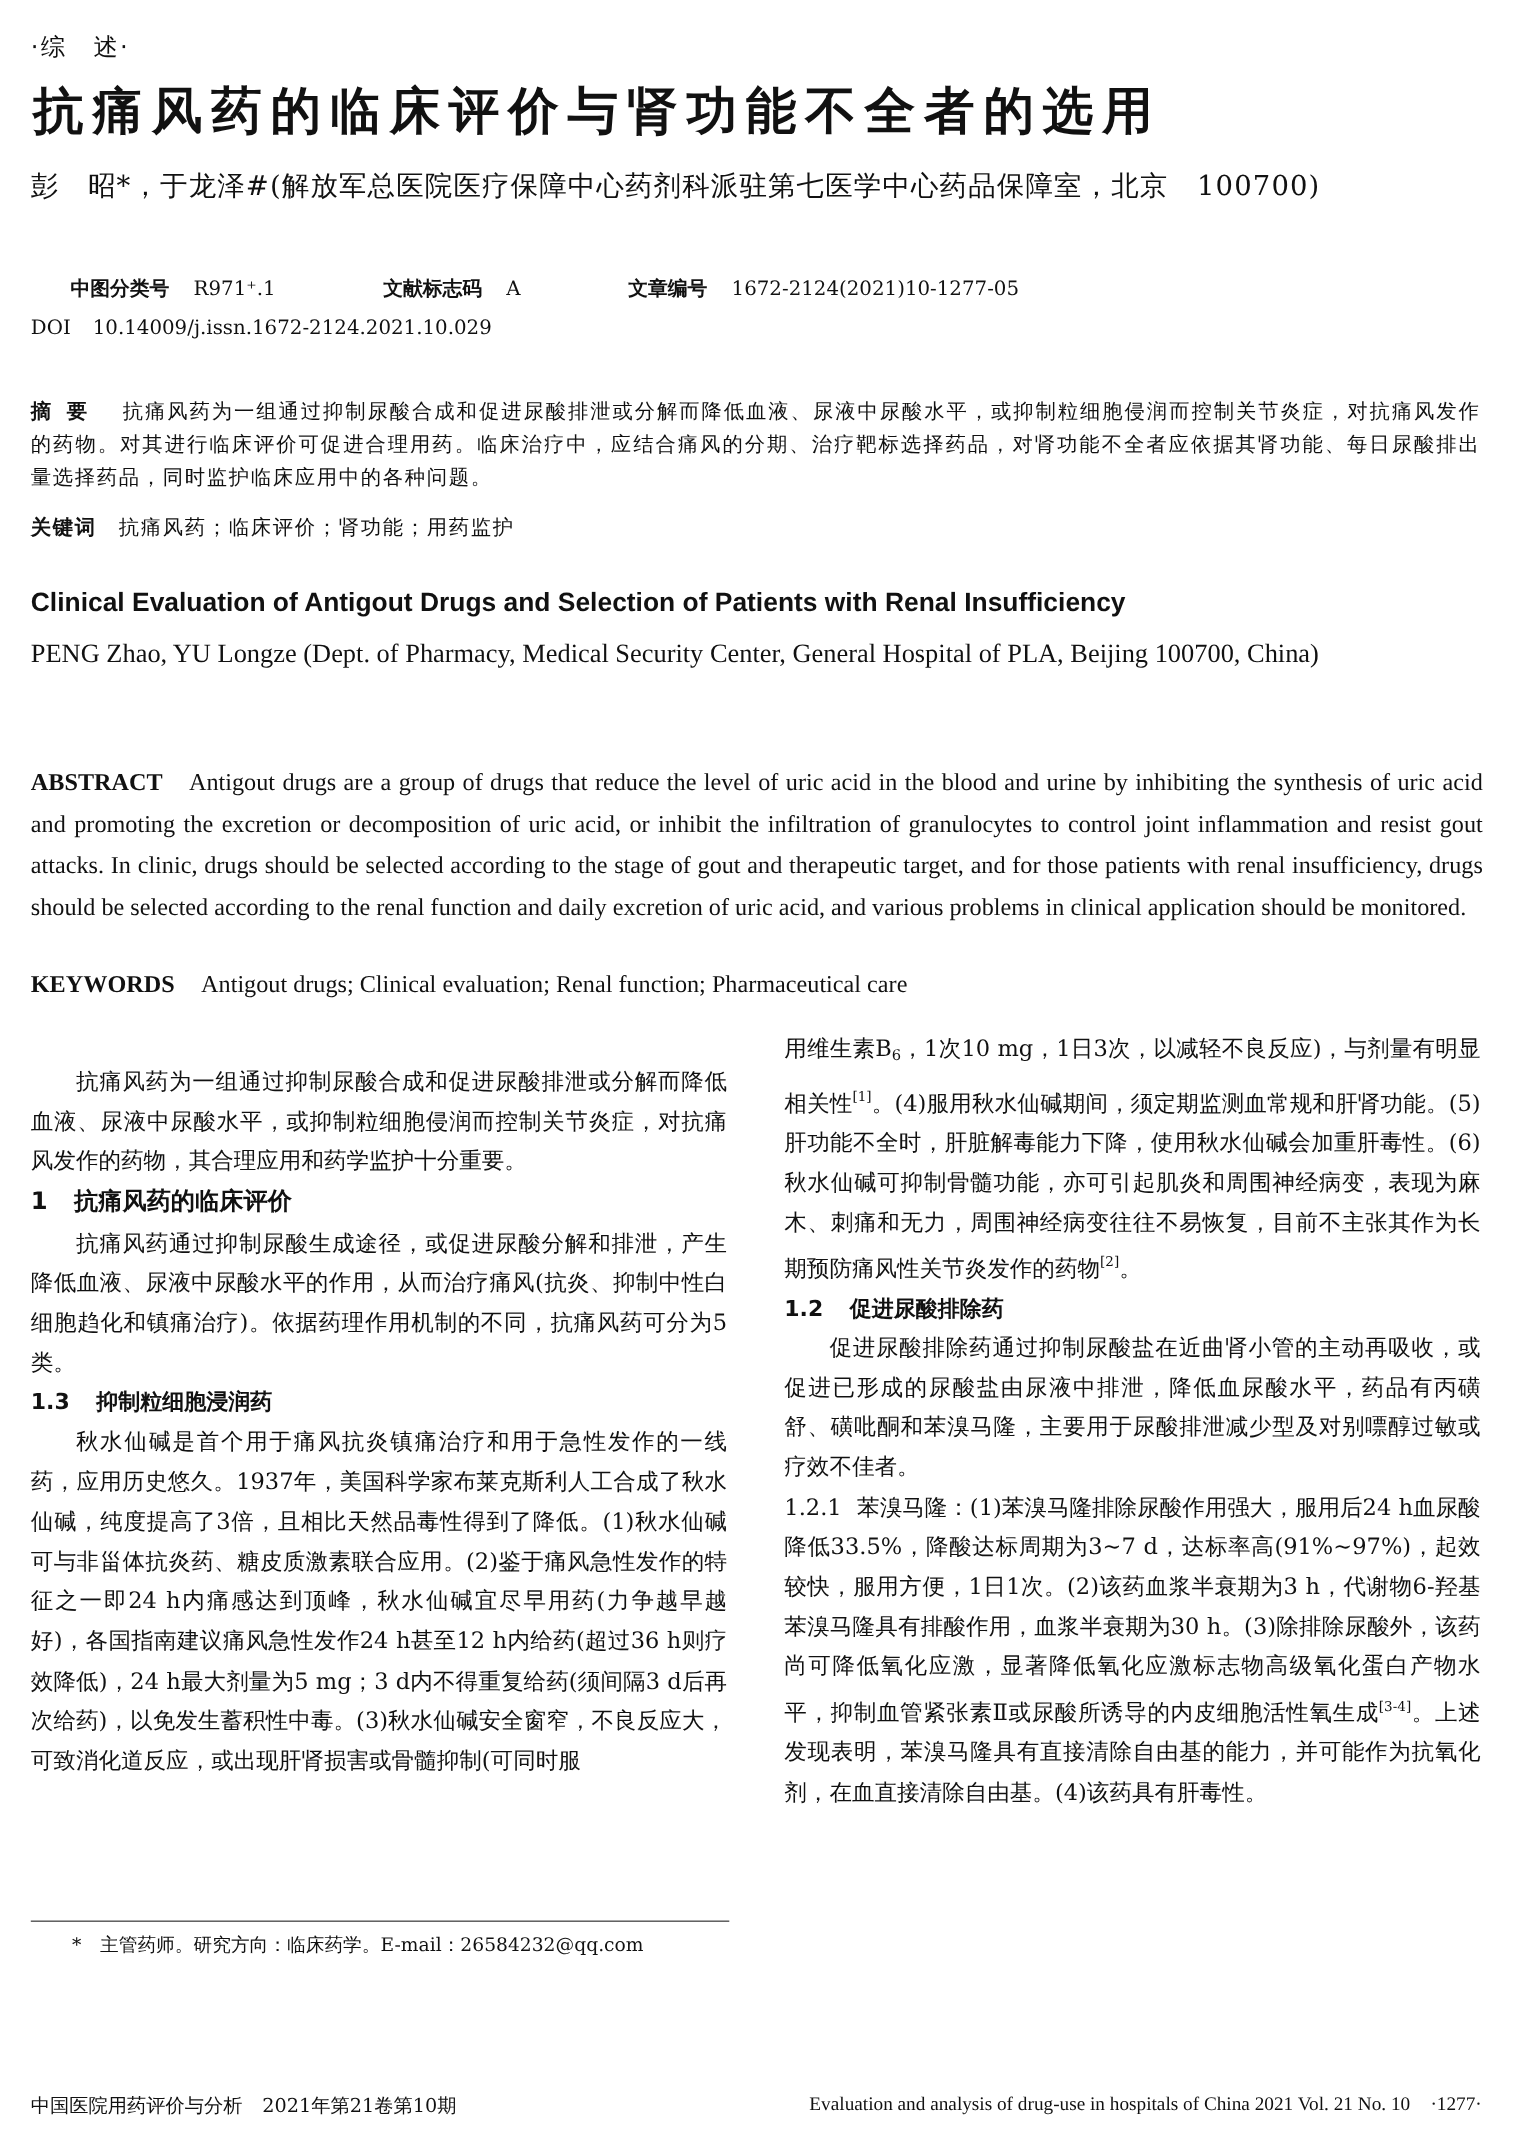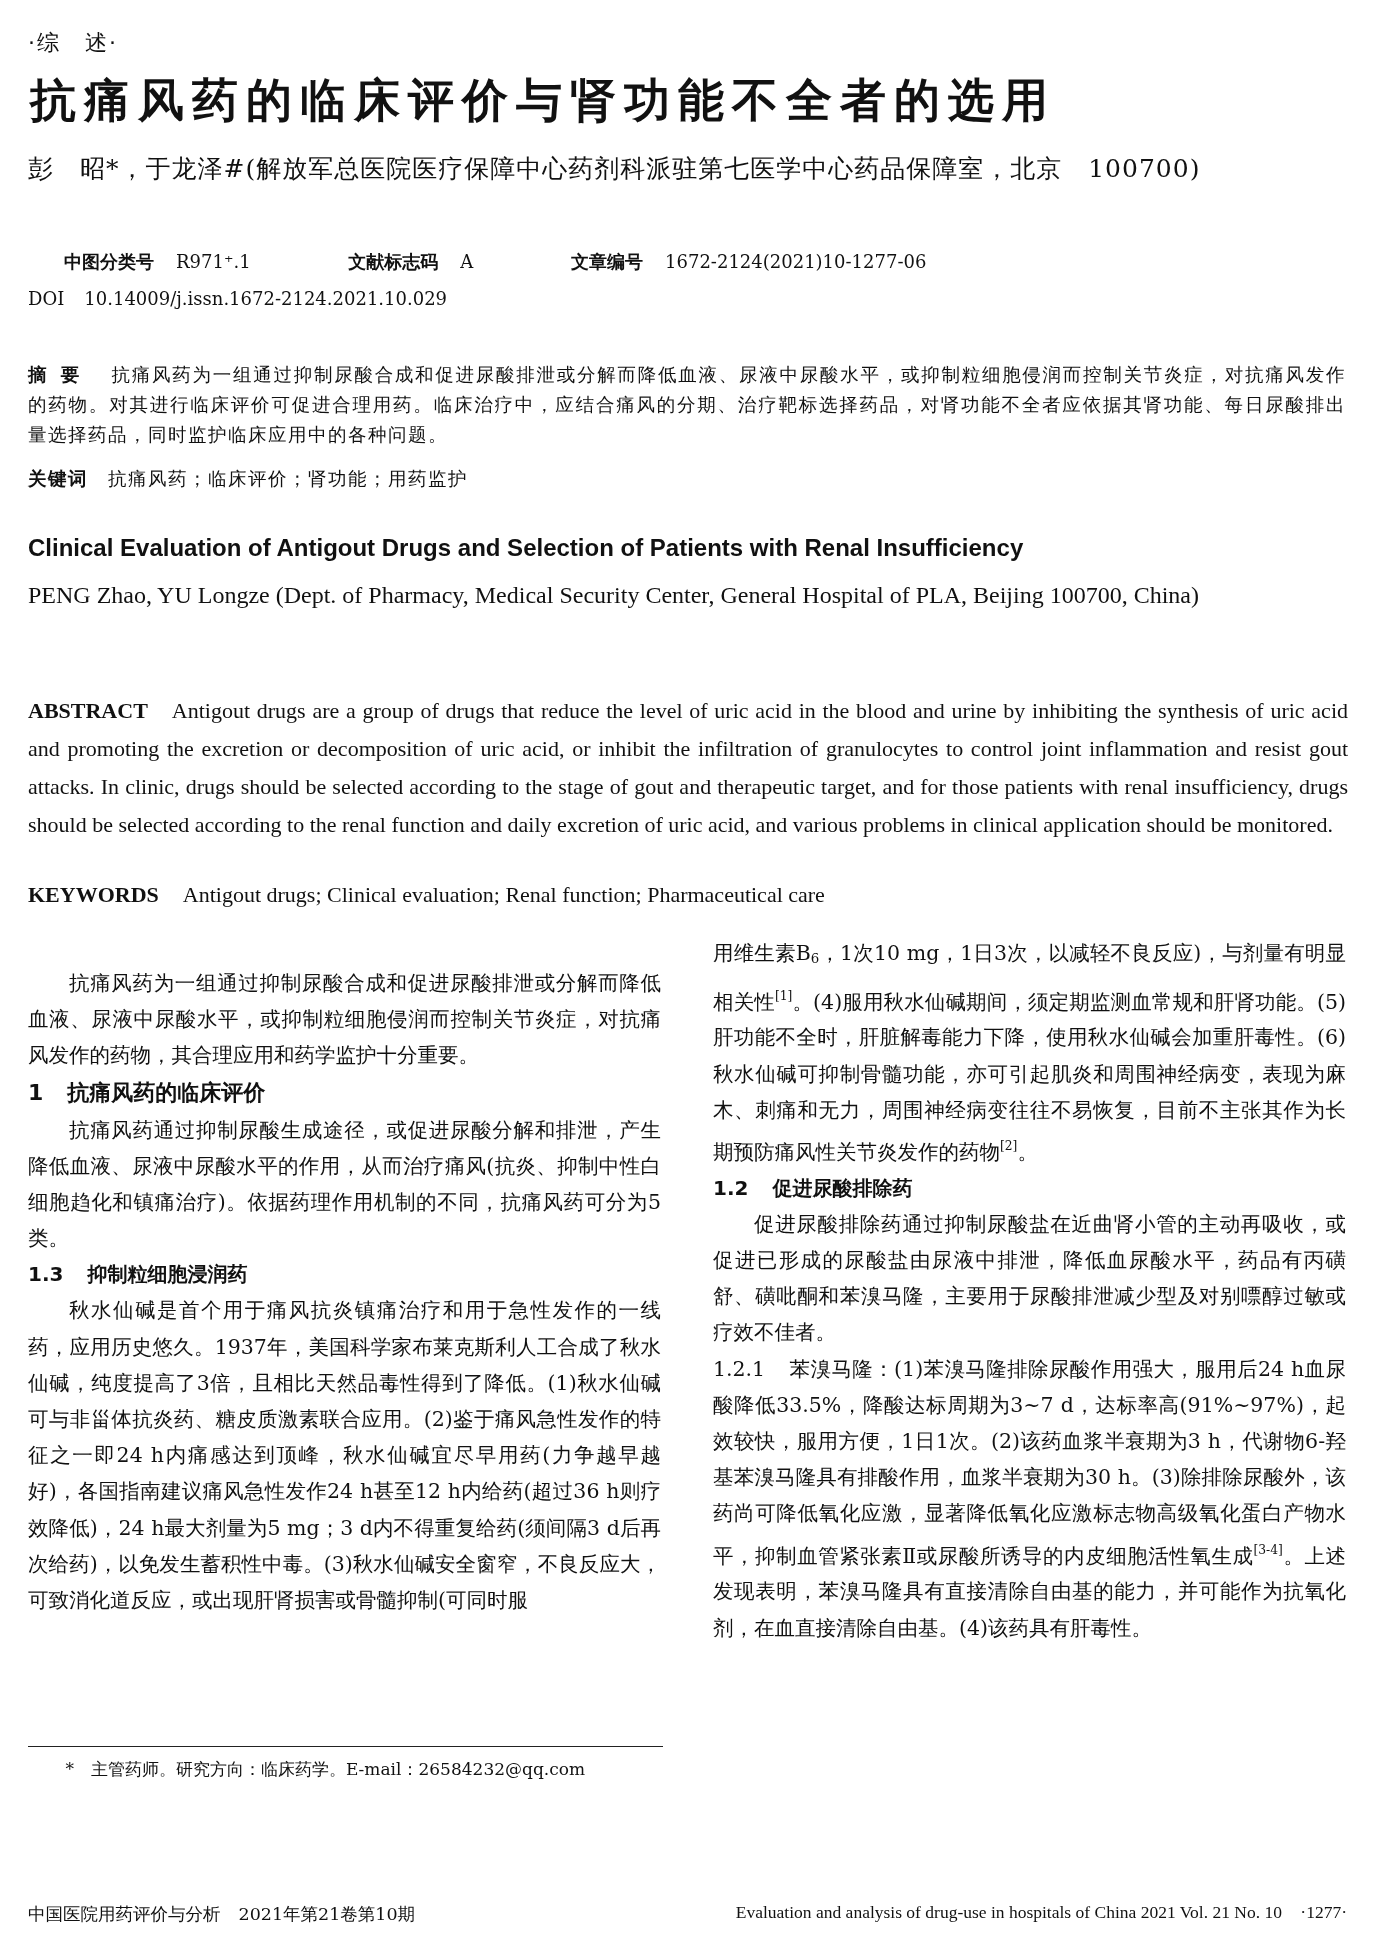--- a/index.html
+++ b/index.html
@@ -50,21 +50,21 @@
 <div class="abs authors">彭　昭*，于龙泽#(解放军总医院医疗保障中心药剂科派驻第七医学中心药品保障室，北京　100700)</div>
 
 <div class="abs meta1">
   <span class="grp">
     <span class="lbl">中图分类号</span><span>R971⁺.1</span>
   </span>
   <span class="grp">
     <span class="lbl">文献标志码</span><span>A</span>
   </span>
   <span>
-    <span class="lbl">文章编号</span><span>1672-2124(2021)10-1277-06</span>
+    <span class="lbl">文章编号</span><span>1672-2124(2021)10-1277-05</span>
   </span>
 </div>
 <div class="abs doi">
   <span class="lbl">DOI</span><span>10.14009/j.issn.1672-2124.2021.10.029</span>
 </div>
 
 <div class="abs cn-abstract">
   <span class="lbl">摘要</span><span>抗痛风药为一组通过抑制尿酸合成和促进尿酸排泄或分解而降低血液、尿液中尿酸水平，或抑制粒细胞侵润而控制关节炎症，对抗痛风发作的药物。对其进行临床评价可促进合理用药。临床治疗中，应结合痛风的分期、治疗靶标选择药品，对肾功能不全者应依据其肾功能、每日尿酸排出量选择药品，同时监护临床应用中的各种问题。</span>
 </div>
 <div class="abs cn-kw">
@@ -85,21 +85,21 @@
   <h2><span class="num">1</span><span>抗痛风药的临床评价</span></h2>
   <p>抗痛风药通过抑制尿酸生成途径，或促进尿酸分解和排泄，产生降低血液、尿液中尿酸水平的作用，从而治疗痛风(抗炎、抑制中性白细胞趋化和镇痛治疗)。依据药理作用机制的不同，抗痛风药可分为5类。</p>
   <h3><span class="num">1.3</span><span>抑制粒细胞浸润药</span></h3>
   <p>秋水仙碱是首个用于痛风抗炎镇痛治疗和用于急性发作的一线药，应用历史悠久。1937年，美国科学家布莱克斯利人工合成了秋水仙碱，纯度提高了3倍，且相比天然品毒性得到了降低。(1)秋水仙碱可与非甾体抗炎药、糖皮质激素联合应用。(2)鉴于痛风急性发作的特征之一即24 h内痛感达到顶峰，秋水仙碱宜尽早用药(力争越早越好)，各国指南建议痛风急性发作24 h甚至12 h内给药(超过36 h则疗效降低)，24 h最大剂量为5 mg；3 d内不得重复给药(须间隔3 d后再次给药)，以免发生蓄积性中毒。(3)秋水仙碱安全窗窄，不良反应大，可致消化道反应，或出现肝肾损害或骨髓抑制(可同时服</p>
 </div>
 
 <div class="col col-right">
   <p class="noindent"><span>用维生素B</span><span class="sub4">6</span><span>，1次10 mg，1日3次，以减轻不良反应)，与剂量有明显相关性</span><span class="sup">[1]</span><span>。(4)服用秋水仙碱期间，须定期监测血常规和肝肾功能。(5)肝功能不全时，肝脏解毒能力下降，使用秋水仙碱会加重肝毒性。(6)秋水仙碱可抑制骨髓功能，亦可引起肌炎和周围神经病变，表现为麻木、刺痛和无力，周围神经病变往往不易恢复，目前不主张其作为长期预防痛风性关节炎发作的药物</span><span class="sup">[2]</span><span>。</span></p>
   <h3><span class="num">1.2</span><span>促进尿酸排除药</span></h3>
   <p>促进尿酸排除药通过抑制尿酸盐在近曲肾小管的主动再吸收，或促进已形成的尿酸盐由尿液中排泄，降低血尿酸水平，药品有丙磺舒、磺吡酮和苯溴马隆，主要用于尿酸排泄减少型及对别嘌醇过敏或疗效不佳者。</p>
-  <p class="noindent"><span style="margin-right:24px">1.2.1</span><span>苯溴马隆：(1)苯溴马隆排除尿酸作用强大，服用后24 h血尿酸降低33.5%，降酸达标周期为3~7 d，达标率高(91%~97%)，起效较快，服用方便，1日1次。(2)该药血浆半衰期为3 h，代谢物6-羟基苯溴马隆具有排酸作用，血浆半衰期为30 h。(3)除排除尿酸外，该药尚可降低氧化应激，显著降低氧化应激标志物高级氧化蛋白产物水平，抑制血管紧张素Ⅱ或尿酸所诱导的内皮细胞活性氧生成</span><span class="sup">[3-4]</span><span>。上述发现表明，苯溴马隆具有直接清除自由基的能力，并可能作为抗氧化剂，在血直接清除自由基。(4)该药具有肝毒性。</span></p>
+  <p class="noindent"><span style="margin-right:14px">1.2.1</span><span>苯溴马隆：(1)苯溴马隆排除尿酸作用强大，服用后24 h血尿酸降低33.5%，降酸达标周期为3~7 d，达标率高(91%~97%)，起效较快，服用方便，1日1次。(2)该药血浆半衰期为3 h，代谢物6-羟基苯溴马隆具有排酸作用，血浆半衰期为30 h。(3)除排除尿酸外，该药尚可降低氧化应激，显著降低氧化应激标志物高级氧化蛋白产物水平，抑制血管紧张素Ⅱ或尿酸所诱导的内皮细胞活性氧生成</span><span class="sup">[3-4]</span><span>。上述发现表明，苯溴马隆具有直接清除自由基的能力，并可能作为抗氧化剂，在血直接清除自由基。(4)该药具有肝毒性。</span></p>
 </div>
 
 <div class="abs footnote-rule"></div>
 <div class="abs footnotes">
   <p>*　主管药师。研究方向：临床药学。E-mail：26584232@qq.com</p>
 </div>
 
 <div class="abs footer-left">
   <span>中国医院用药评价与分析</span><span class="vol">2021年第21卷第10期</span>
 </div>

